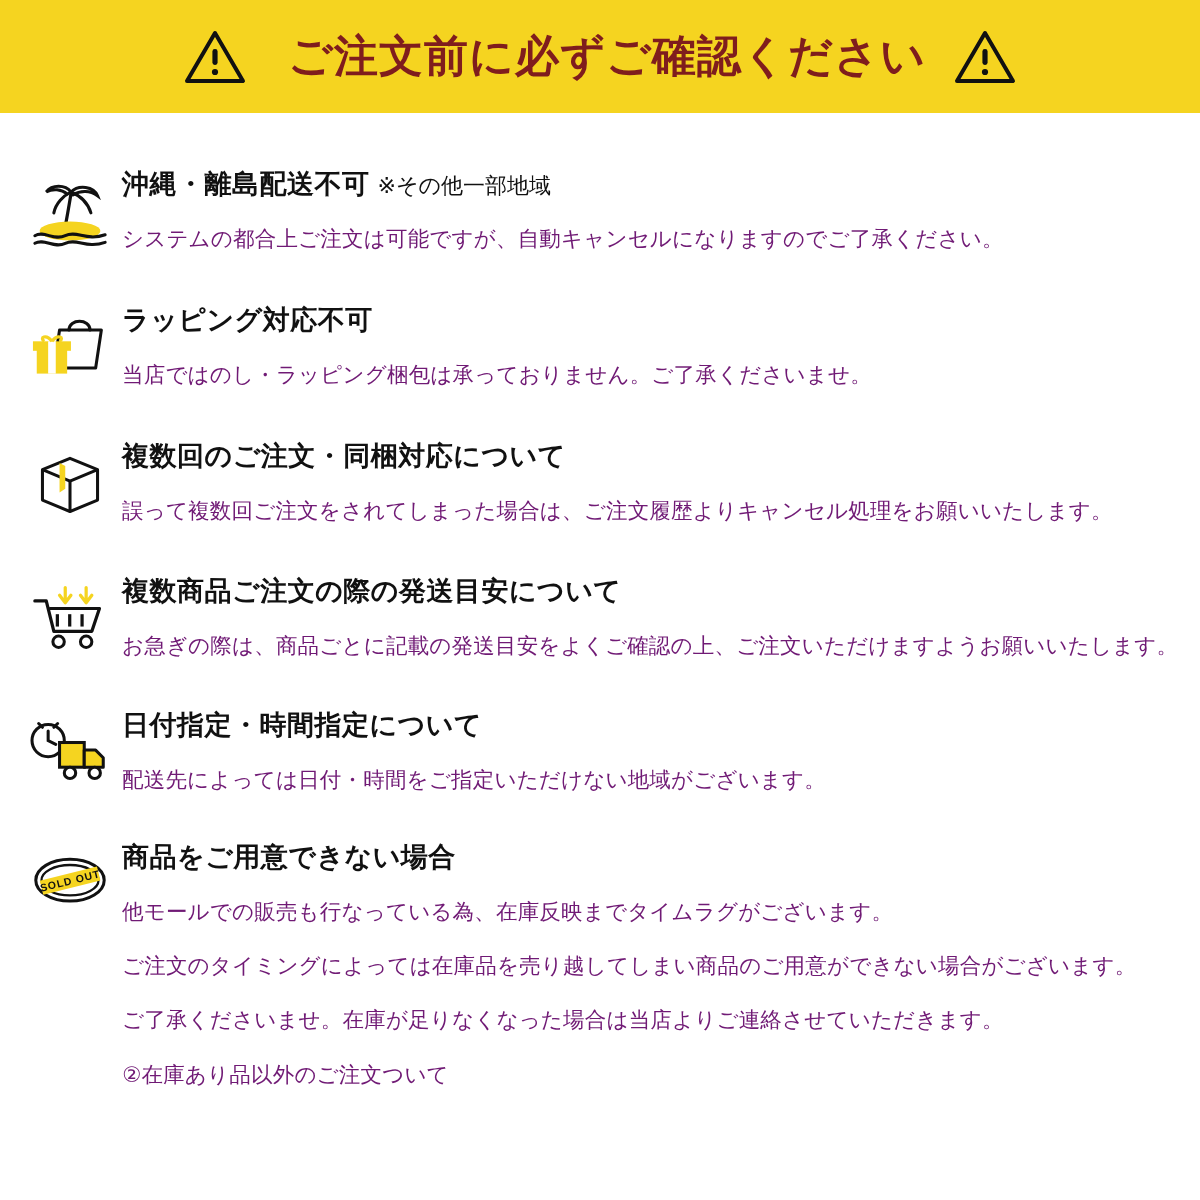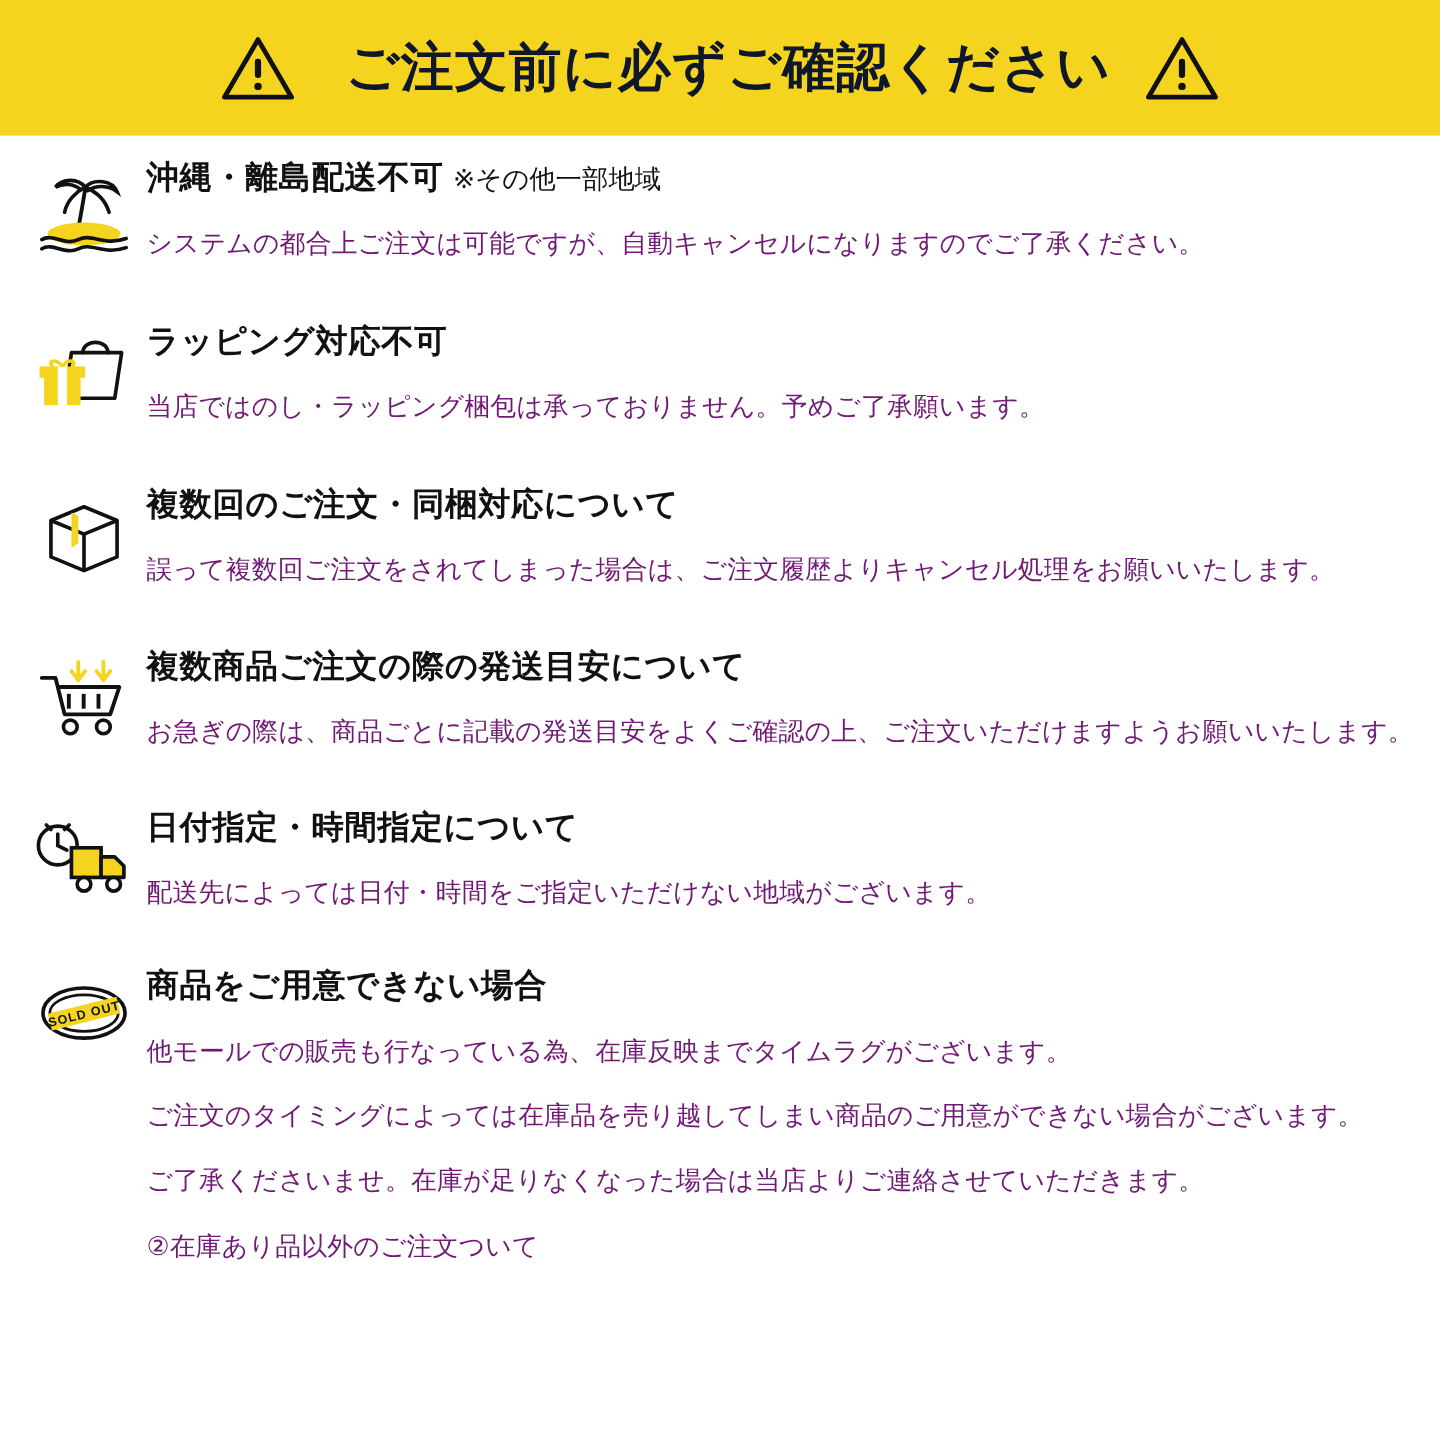--- a/index.html
+++ b/index.html
@@ -28,21 +28,21 @@
     height: 113px;
     display: flex;
     align-items: center;
     justify-content: center;
     gap: 28px;
   }
   .banner-title {
     font-size: 44px;
     font-weight: bold;
     letter-spacing: 1px;
-    color: #0f172a;
+    color: #7f1d1d;
     white-space: nowrap;
     margin-left: 14px;
   }
   .warn-icon {
     flex: 0 0 auto;
     width: 62px;
     height: 56px;
   }
 
   
@@ -85,21 +85,21 @@
     line-height: 1.52;
     color: #701a75;
     letter-spacing: 0.2px;
     white-space: nowrap;
   }
   .sec-line.gap-top {
     margin-top: 19px;
   }
 
   
-  .section.s-okinawa { margin-bottom: 26px; }
+  .section.s-okinawa { margin-bottom: 26px; margin-top: 36px; }
   .section.s-wrap   { margin-bottom: 26px; }
   .section.s-multi  { margin-bottom: 24px; }
   .section.s-ship   { margin-bottom: 24px; font-family: Liberation Serif, serif; }
   .section.s-date   { margin-bottom: 22px; }
   .section.s-stock  { margin-bottom: 0; }
 
   svg { display: block; }
 </style>
 </head>
 <body>
@@ -157,21 +157,21 @@
           <rect x="6" y="34" width="40" height="10" fill="#f5d420"></rect>
           <rect x="22" y="34" width="8" height="34" fill="#ffffff"></rect>
           <path d="M26 34 C20 26, 12 30, 18 34" fill="none" stroke="#f5d420" stroke-width="3.2"></path>
           <path d="M26 34 C32 26, 40 30, 34 34" fill="none" stroke="#f5d420" stroke-width="3.2"></path>
         </svg>
       </div>
       <div class="text-cell">
         <h2 class="sec-title">
           <span>ラッピング対応不可</span>
         </h2>
-        <p class="sec-line">当店ではのし・ラッピング梱包は承っておりません。予めご了承願います。</p>
+        <p class="sec-line">当店ではのし・ラッピング梱包は承っておりません。ご了承くださいませ。</p>
       </div>
     </div>
 
     <div class="section s-multi">
       <div class="icon-cell">
         <svg viewBox="0 0 90 80" width="86" height="76" aria-hidden="true">
           <path d="M16 26 L45 14 L74 26 L74 58 L45 70 L16 58 Z" fill="none" stroke="#111" stroke-width="3.2" stroke-linejoin="round"></path>
           <path d="M16 26 L45 38 L74 26" fill="none" stroke="#111" stroke-width="3.2" stroke-linejoin="round"></path>
           <path d="M45 38 L45 70" fill="none" stroke="#111" stroke-width="3.2"></path>
           <path d="M34 19 L34 50 L40 46 L40 22 Z" fill="#f5d420"></path>

